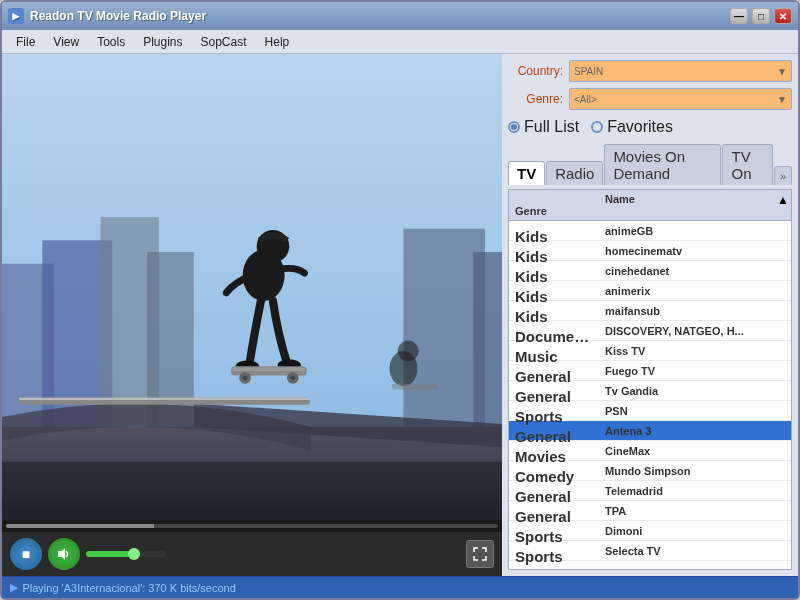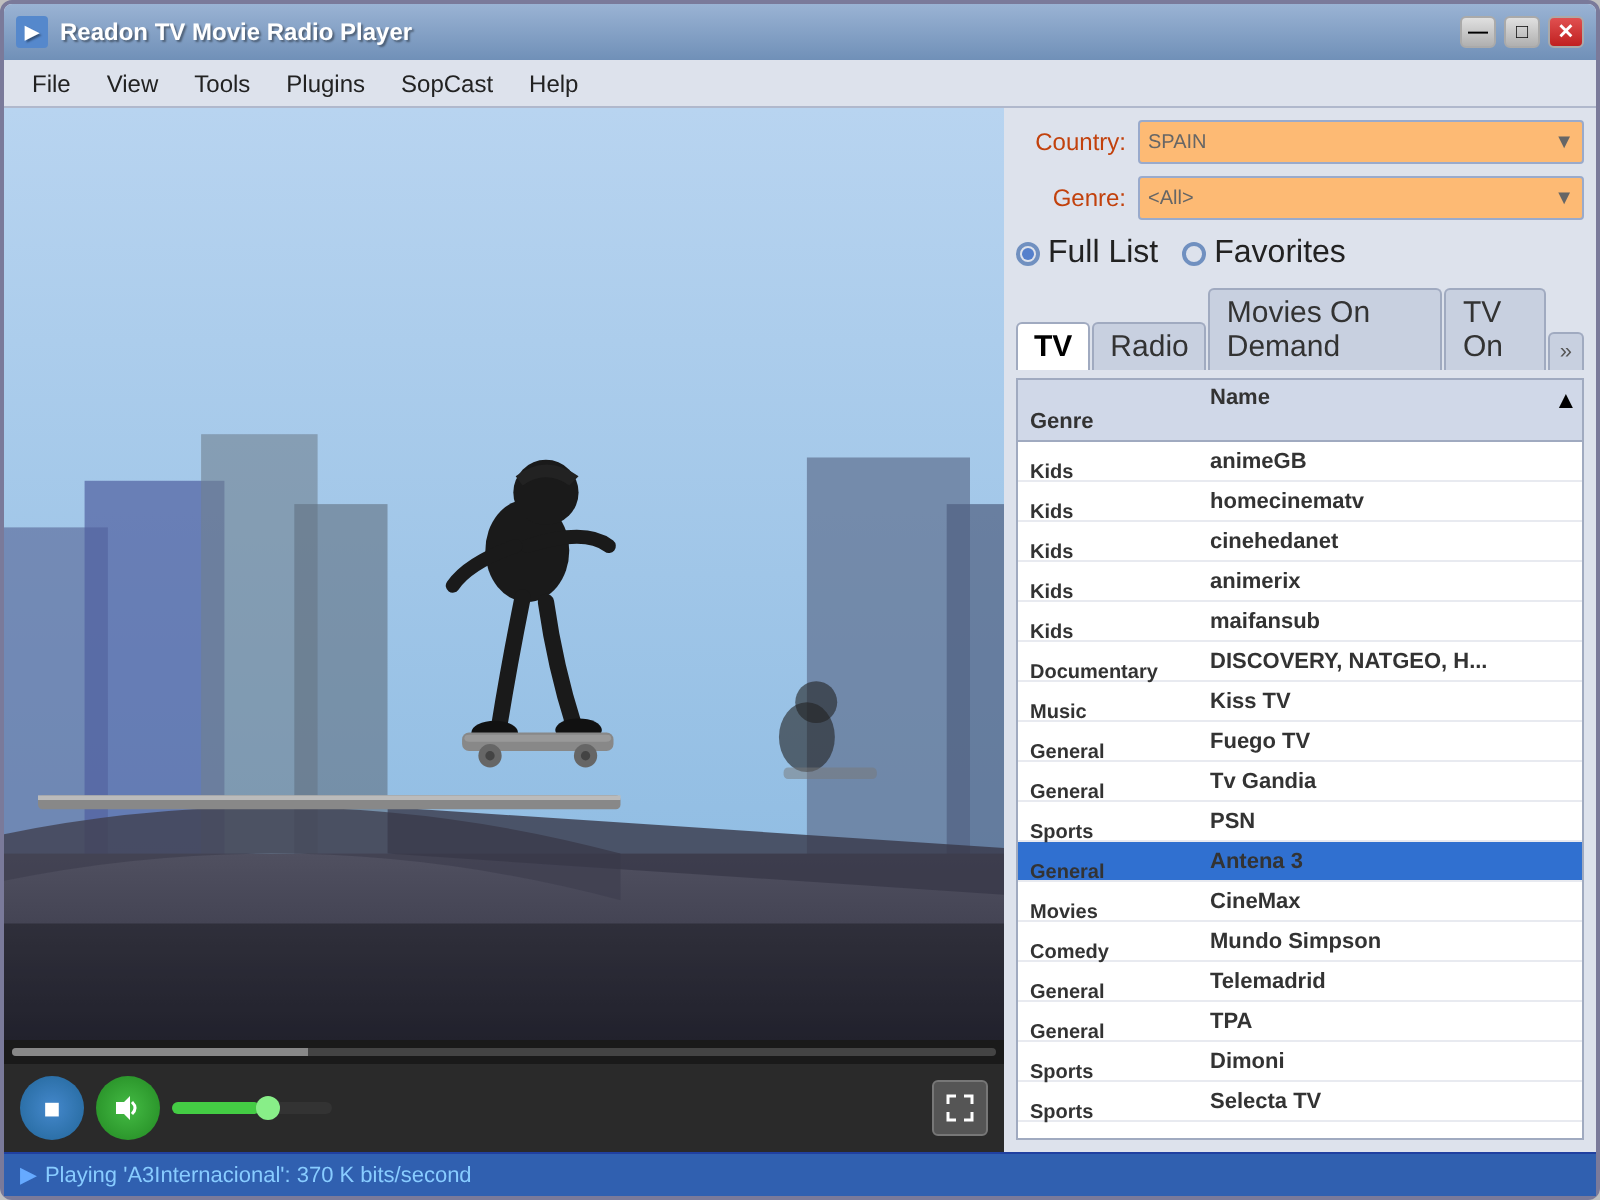--- a/index.html
+++ b/index.html
@@ -339,21 +339,21 @@
       overflow-x: hidden;
     }
     .channel-row {
       display: flex;
       align-items: center;
       height: 20px;
       border-bottom: 1px solid #e8eaf0;
       cursor: pointer;
     }
     .channel-row.selected { background: #3070d0; color: white; }
-    .channel-row .col-genre { font-size: 10px; overflow: hidden; text-overflow: ellipsis; white-space: nowrap; }
+    .channel-row .col-genre { font-size: 15px; overflow: hidden; text-overflow: ellipsis; white-space: nowrap; }
     .channel-row .col-name { font-size: 11px; overflow: hidden; text-overflow: ellipsis; white-space: nowrap; }
 
     
     .channel-list::-webkit-scrollbar { width: 12px; }
     .channel-list::-webkit-scrollbar-track { background: #e0e4ec; }
     .channel-list::-webkit-scrollbar-thumb { background: #9090a8; border-radius: 2px; }
 
     
     .status-bar {
       height: 22px;

